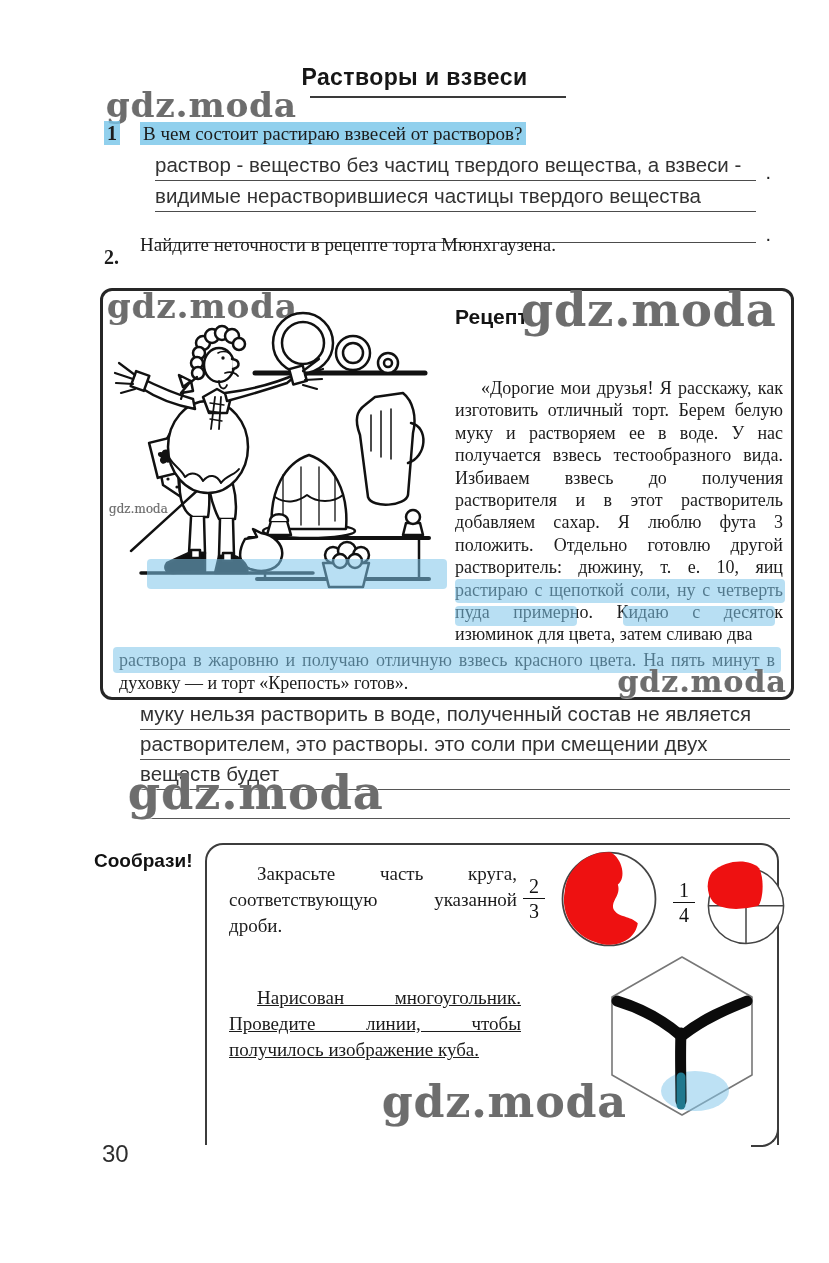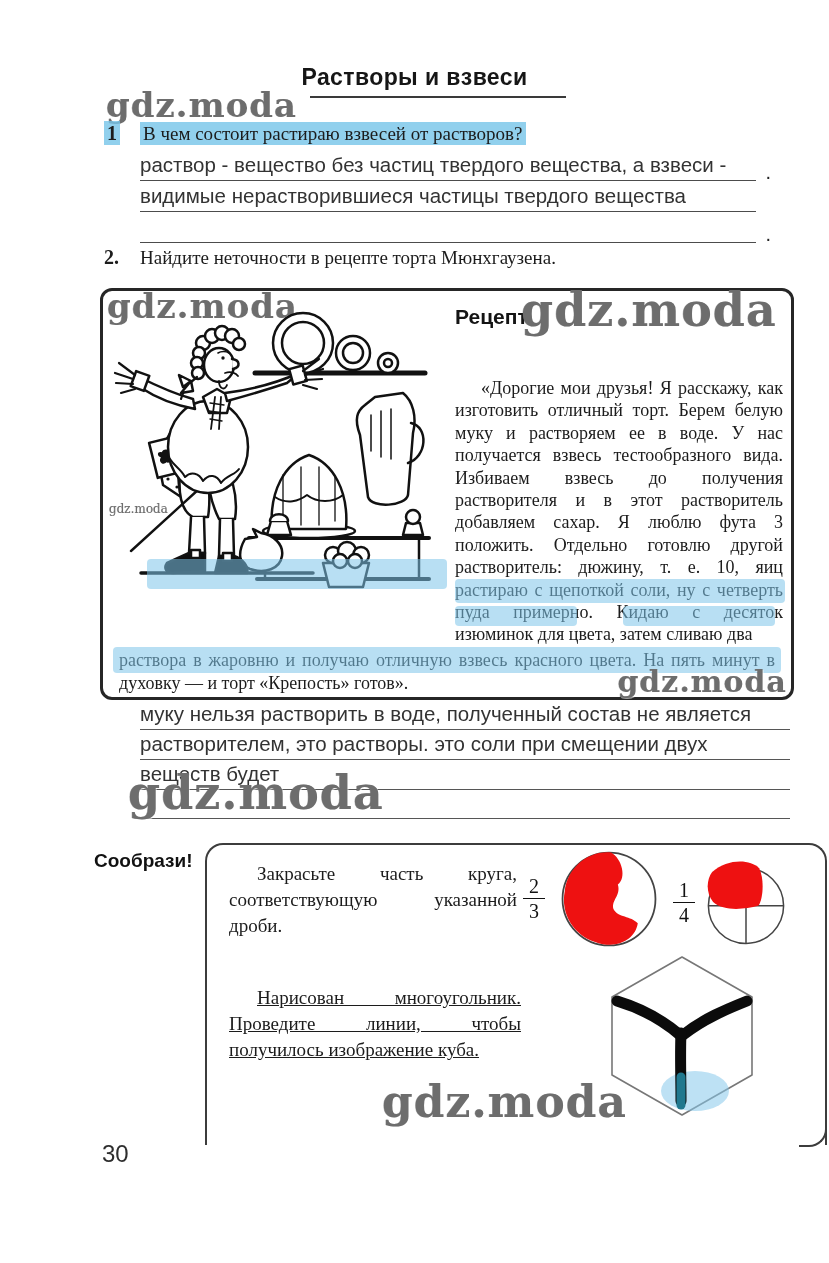--- a/index.html
+++ b/index.html
@@ -22,42 +22,42 @@
   .wm-ans{left:128px;top:770px;font-size:46px;}
   .wm-bottom{left:382px;top:1080px;font-size:44px;}
 
   .q-num{font-weight:bold;font-size:20px;}
   .q-text{font-size:19px;}
   .hl{background:rgba(118,196,233,.8);box-decoration-break:clone;padding:1px 3px;}
 
   .ans-block{left:140px;width:616px;}
   .ans-line{position:relative;height:30px;border-bottom:1.6px solid #4c4c4c;
             font-family:"Liberation Sans",sans-serif;font-size:20.5px;color:#333;
-            white-space:nowrap;line-height:30px;}
+            white-space:nowrap;line-height:30px;margin-left:15px;}
   .dot{position:absolute;right:-15px;bottom:-7px;font-size:20px;color:#222;}
 
   .recipe-box{left:100px;top:288px;width:688px;height:406px;border:3px solid #262626;
               border-radius:12px;background:#fff;}
   .recipe-head{left:352px;top:14px;font-family:"Liberation Sans",sans-serif;
                font-weight:bold;font-size:21px;color:#141414;}
   .recipe-body{left:352px;top:44px;width:328px;height:314px;overflow:hidden;
                font-size:18px;line-height:22.4px;text-align:justify;text-indent:26px;margin-top:42px;}
   .recipe-bottom{left:16px;top:358px;width:656px;font-size:18px;line-height:22.5px;text-align:justify;}
   .blue-ov{background:rgba(126,197,234,.55);border-radius:4px;}
 
   .hand-block{left:140px;top:700px;width:650px;}
   .hand-line{position:relative;height:29px;border-bottom:1.6px solid #565656;
              font-family:"Liberation Sans",sans-serif;font-size:20.5px;color:#333;
              white-space:nowrap;line-height:28px;}
   .empty-line{height:28px;border-bottom:1.6px solid #565656;}
 
   .soob-label{left:94px;top:850px;font-family:"Liberation Sans",sans-serif;
               font-weight:bold;font-size:19px;color:#111;}
   .soob-box{left:205px;top:843px;width:570px;height:300px;border:2px solid #3c3c3c;
-            border-bottom:none;border-radius:18px 18px 0 0;padding-left:48px;}
+            border-bottom:none;border-radius:18px 18px 0 0;}
   .soob-corner{right:-2px;bottom:-2px;width:26px;height:36px;border-right:2px solid #3c3c3c;
                border-bottom:2px solid #3c3c3c;border-radius:0 0 18px 0;}
   .task{font-size:19px;line-height:26px;text-align:justify;text-indent:28px;}
   .task1{left:22px;top:16px;width:288px;}
   .task2{left:22px;top:140px;width:292px;text-decoration:underline;}
   .frac{text-align:center;font-size:20px;width:22px;line-height:1.1;color:#111;}
   .frac .num{border-bottom:1.6px solid #111;padding:0 3px 1px;}
   .frac .den{padding-top:1px;}
   .frac1{left:316px;top:30px;}
   .frac2{left:466px;top:34px;}
@@ -87,21 +87,21 @@
     </div>
     <div class="ans-line">
       <span>видимые нерастворившиеся частицы твердого вещества</span>
     </div>
     <div class="ans-line">
       <span class="dot">.</span>
     </div>
   </div>
 
   <div class="abs q-num" style="left:104px;top:246px;">2.</div>
-  <div class="abs q-text" style="left:140px;top:247px;width:620px;">Найдите неточности в рецепте торта Мюнхгаузена.</div>
+  <div class="abs q-text" style="left:140px;top:234px;width:620px;">Найдите неточности в рецепте торта Мюнхгаузена.</div>
 
   <div class="abs recipe-box">
     <div class="abs wm wm-recipe-tl">gdz.moda</div>
 
     <svg class="abs" style="left:4px;top:10px;" width="332" height="300" viewBox="0 0 332 300">
       <g fill="none" stroke="#111" stroke-width="2.5" stroke-linecap="round" stroke-linejoin="round">
         <line x1="148" y1="72" x2="318" y2="72" stroke-width="5"></line>
         <circle cx="196" cy="42" r="30" fill="#fff"></circle>
           <circle cx="196" cy="42" r="21"></circle>
         <circle cx="246" cy="52" r="17" fill="#fff"></circle>

